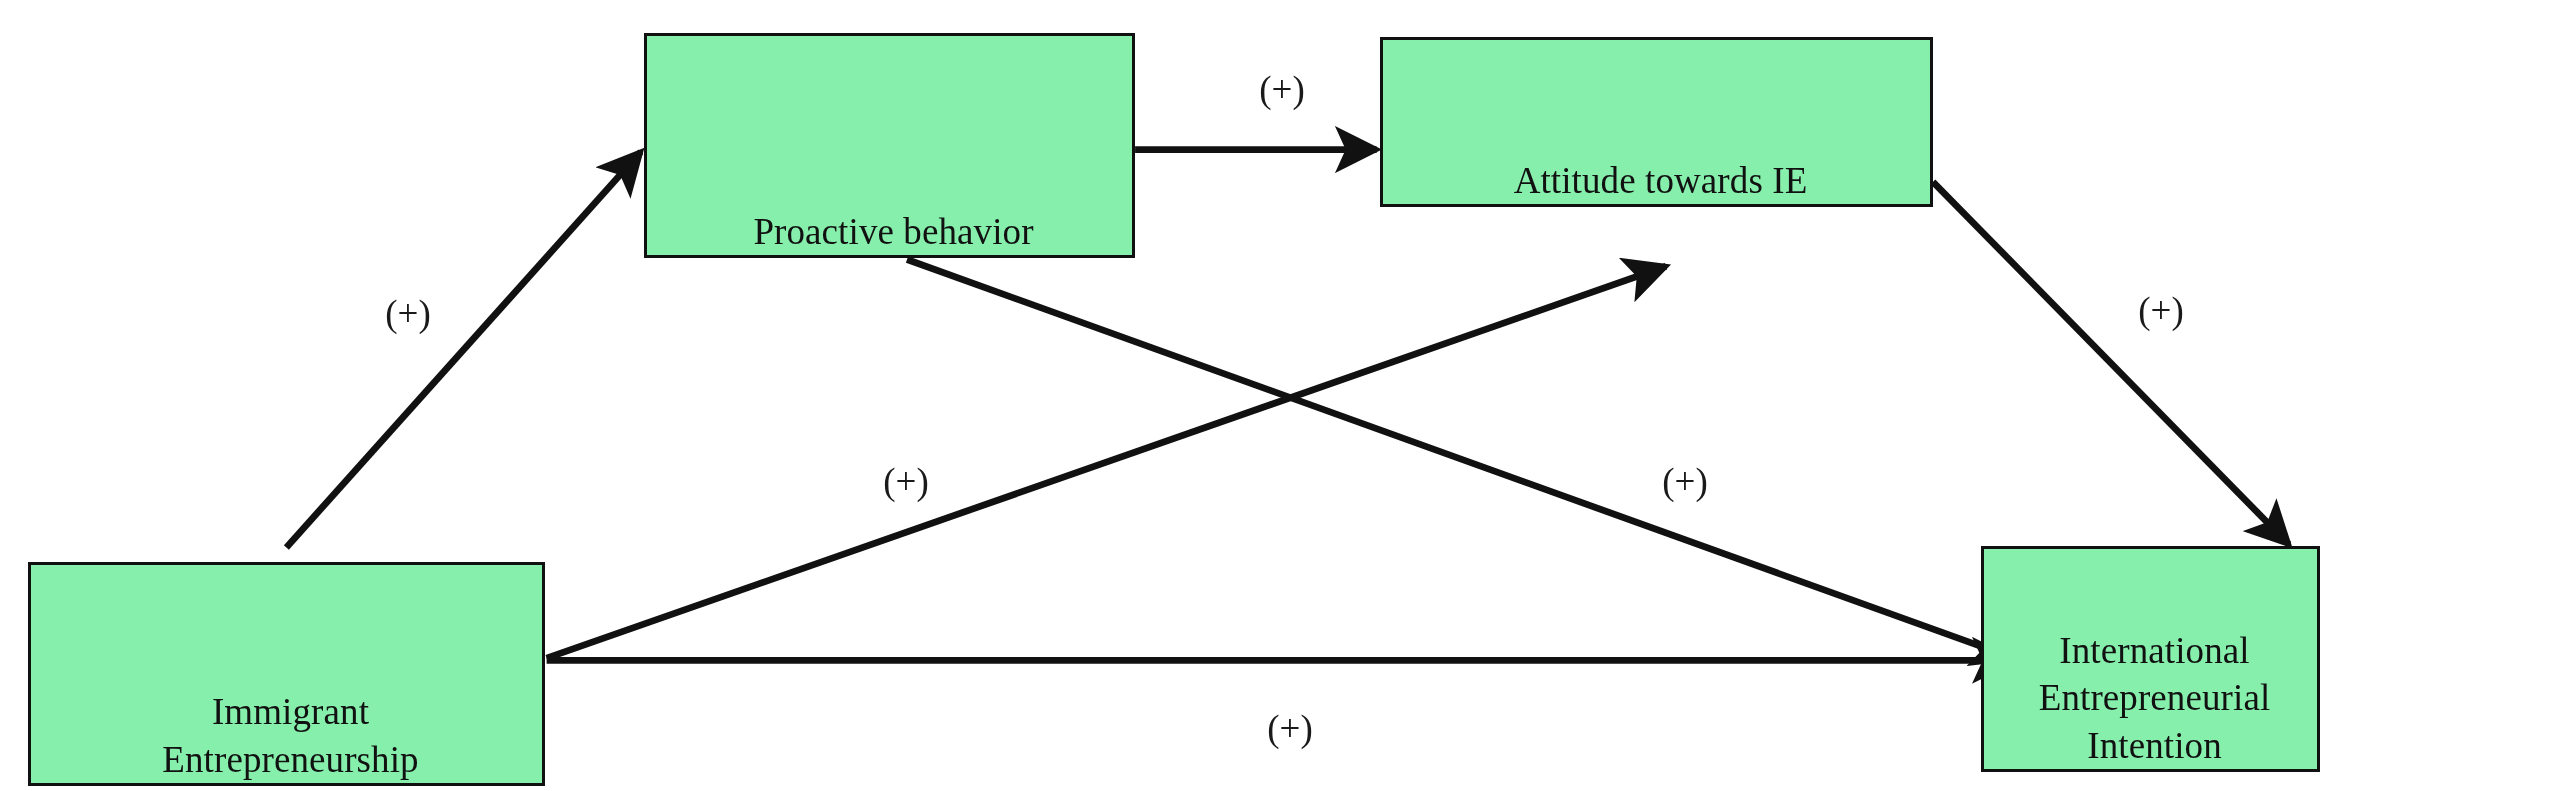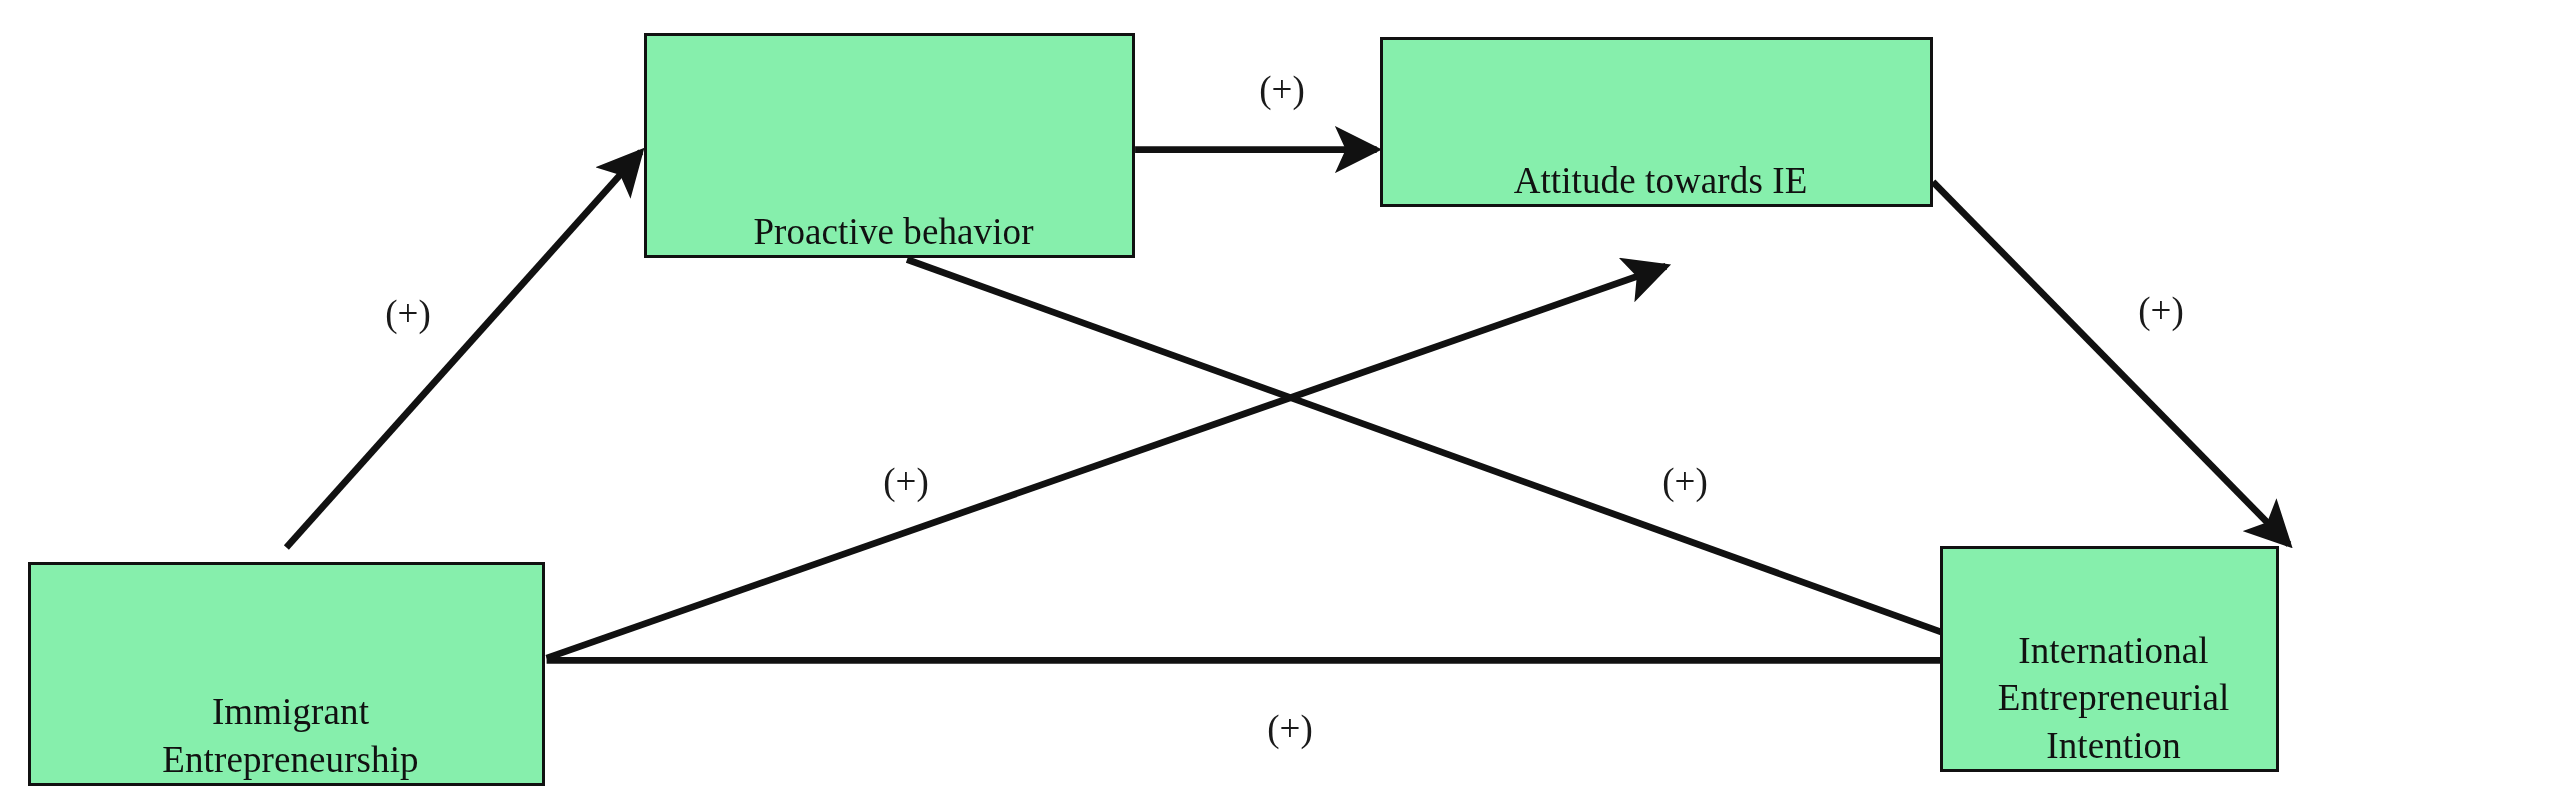--- a/index.html
+++ b/index.html
@@ -89,21 +89,21 @@
   </div>
 
   <div class="node" id="node-proactive-behavior" style="left: 644px; top: 33px; width: 491px; height: 225px;">
     <span class="node-label">Proactive behavior</span>
   </div>
 
   <div class="node" id="node-attitude-towards-ie" style="left: 1380px; top: 37px; width: 553px; height: 170px;">
     <span class="node-label">Attitude towards IE</span>
   </div>
 
-  <div class="node" id="node-international-intention" style="left: 1940px; top: 546px; width: 339px; height: 226px;">
+  <div class="node" id="node-international-intention" style="left: 1981px; top: 546px; width: 339px; height: 226px;">
     <span class="node-label">International
 Entrepreneurial
 Intention</span>
   </div>
 
   <span class="sign" id="sign-ie-to-proactive" style="left: 408px; top: 313px;">(+)</span>
 
   <span class="sign" id="sign-proactive-to-attitude" style="left: 1282px; top: 89px;">(+)</span>
 
   <span class="sign" id="sign-attitude-to-intention" style="left: 2161px; top: 310px;">(+)</span>

